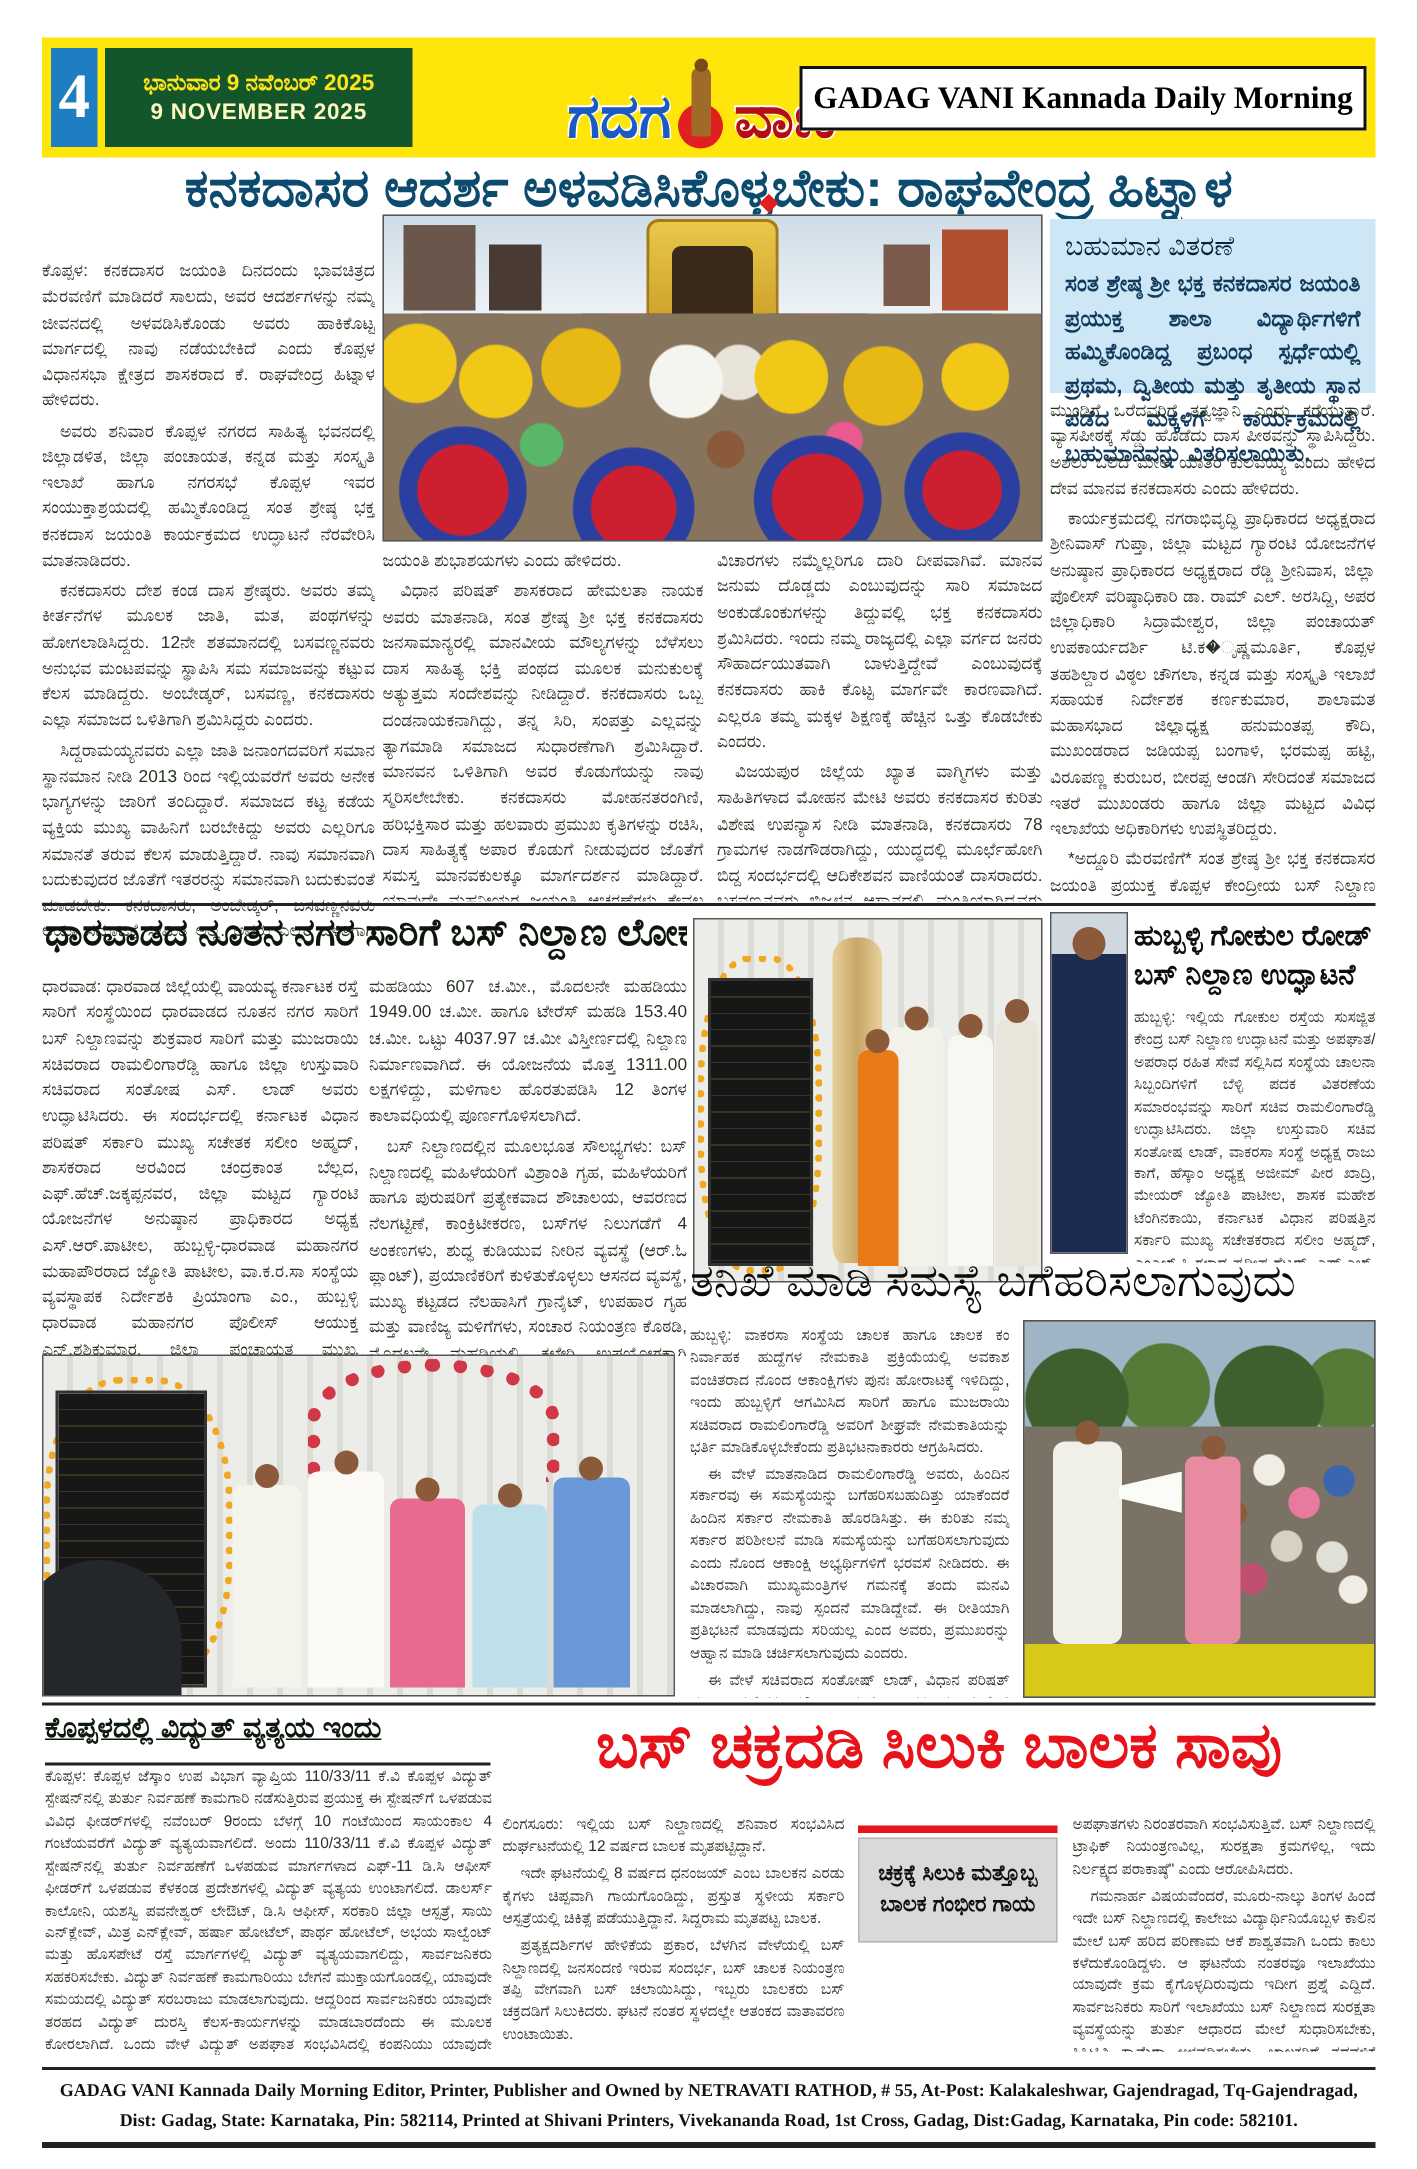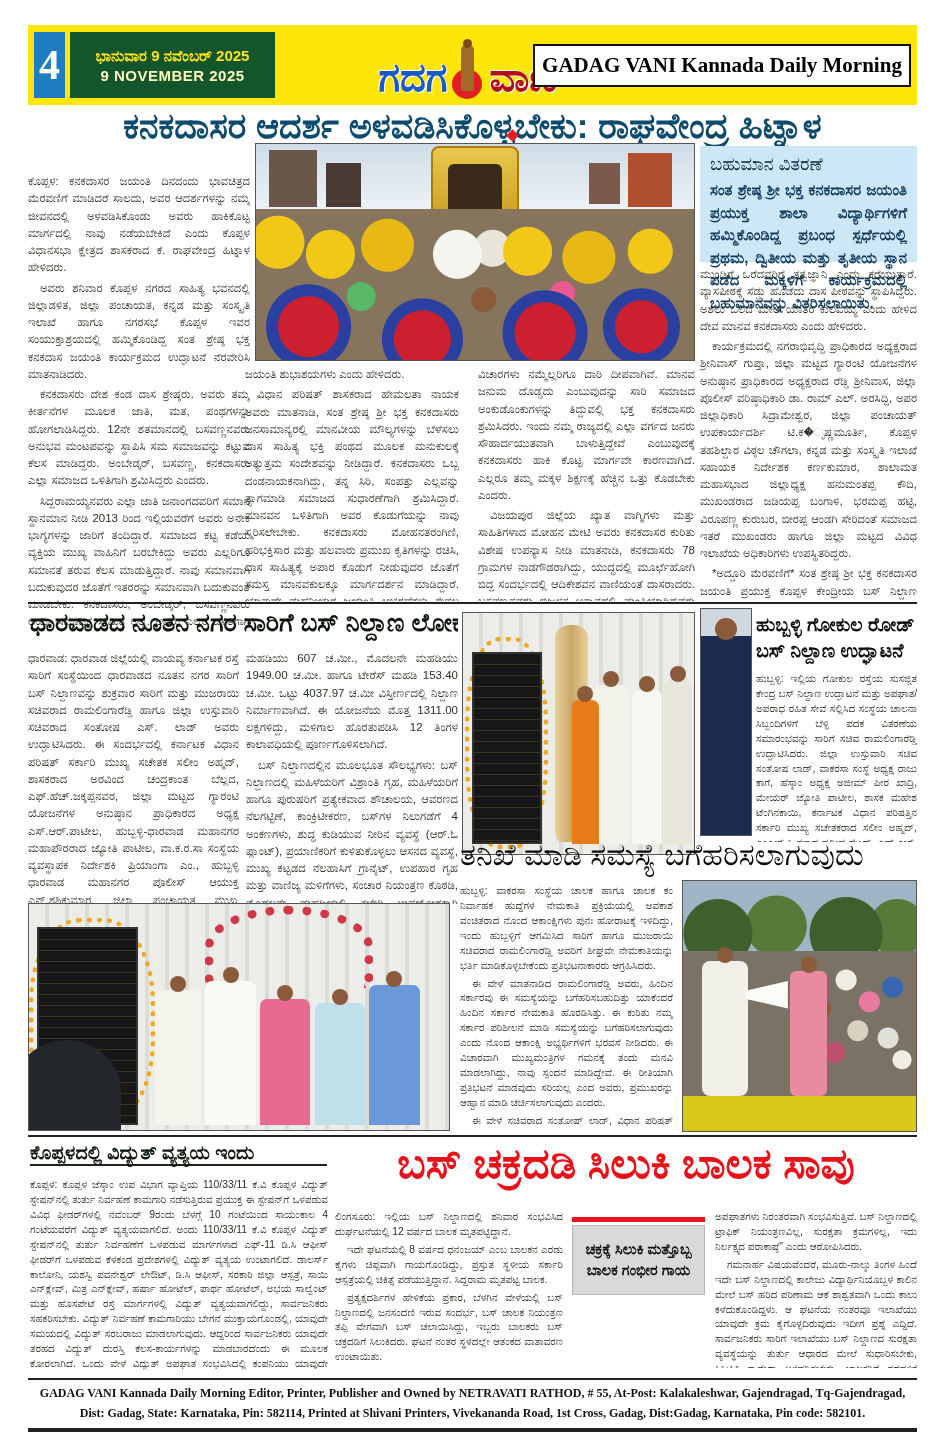--- a/index.html
+++ b/index.html
@@ -45,21 +45,21 @@
   .prize-title{font-weight:normal;font-size:18px;color:#06233c;margin-bottom:4px;}
   .prize-body{font-weight:bold;font-size:15px;line-height:1.5;text-align:justify;color:#123a5c;}
 
   
   .a2head{left:30px;top:608px;width:428px;height:38px;font-weight:bold;font-size:25px;color:#0d150d;white-space:nowrap;overflow:hidden;}
   
   .a3head{left:756px;top:612px;width:162px;font-weight:bold;font-size:19px;line-height:1.35;color:#0d0d0d;}
   
   .a4head{left:460px;top:838px;width:457px;height:42px;font-weight:normal;font-size:30px;color:#0b0b0b;white-space:nowrap;overflow:hidden;}
   
-  .a5head{left:30px;top:1142px;width:297px;font-weight:bold;font-size:19px;color:#0f1a0f;padding-bottom:0;border-bottom:2px solid #222;}
+  .a5head{left:30px;top:1142px;width:297px;font-weight:bold;font-size:19px;color:#0f1a0f;padding-bottom:11px;border-bottom:2px solid #222;text-decoration:underline;}
   
   .a6head{left:335px;top:1140px;width:582px;height:64px;color:#e8131a;font-weight:bold;font-size:42px;text-align:center;white-space:nowrap;overflow:hidden;}
   .callouts{left:572px;top:1214px;width:133px;height:152px;}
   .callout{background:#d9d9d9;border:1px solid #b5b5b5;display:flex;align-items:center;justify-content:center;
            text-align:center;font-weight:bold;font-size:14.5px;line-height:1.45;color:#101010;padding:4px;}
   .redbar{height:5px;background:#e8131a;margin:3px 0;}
 
   
   .footer{left:38px;top:1383px;width:869px;text-align:center;font-family:"Liberation Serif",serif;
           font-weight:bold;font-size:12px;line-height:1.7;color:#111;}
@@ -166,21 +166,21 @@
     <div class="ph-part p1-b1"></div>
     <div class="ph-part p1-b2"></div>
     <div class="ph-part p1-b3"></div>
     <div class="ph-part p1-b4"></div>
     <div class="ph-part p1-chariot">
       <div class="p1-arch"></div>
     </div>
     <div class="ph-part p1-crowd"></div>
   </div>
 
-  <div class="col" style="left:245px;top:366px;width:214px;height:235px;">
+  <div class="col" style="left:255px;top:366px;width:214px;height:235px;">
       <p class="para">ಜಯಂತಿ ಶುಭಾಶಯಗಳು ಎಂದು ಹೇಳಿದರು.</p>
       <p class="para">ವಿಧಾನ ಪರಿಷತ್ ಶಾಸಕರಾದ ಹೇಮಲತಾ ನಾಯಕ ಅವರು ಮಾತನಾಡಿ, ಸಂತ ಶ್ರೇಷ್ಠ ಶ್ರೀ ಭಕ್ತ ಕನಕದಾಸರು ಜನಸಾಮಾನ್ಯರಲ್ಲಿ ಮಾನವೀಯ ಮೌಲ್ಯಗಳನ್ನು ಬೆಳೆಸಲು ದಾಸ ಸಾಹಿತ್ಯ ಭಕ್ತಿ ಪಂಥದ ಮೂಲಕ ಮನುಕುಲಕ್ಕೆ ಅತ್ಯುತ್ತಮ ಸಂದೇಶವನ್ನು ನೀಡಿದ್ದಾರೆ. ಕನಕದಾಸರು ಒಬ್ಬ ದಂಡನಾಯಕನಾಗಿದ್ದು, ತನ್ನ ಸಿರಿ, ಸಂಪತ್ತು ಎಲ್ಲವನ್ನು ತ್ಯಾಗಮಾಡಿ ಸಮಾಜದ ಸುಧಾರಣೆಗಾಗಿ ಶ್ರಮಿಸಿದ್ದಾರೆ. ಮಾನವನ ಒಳಿತಿಗಾಗಿ ಅವರ ಕೊಡುಗೆಯನ್ನು ನಾವು ಸ್ಮರಿಸಲೇಬೇಕು. ಕನಕದಾಸರು ಮೋಹನತರಂಗಿಣಿ, ಹರಿಭಕ್ತಿಸಾರ ಮತ್ತು ಹಲವಾರು ಪ್ರಮುಖ ಕೃತಿಗಳನ್ನು ರಚಿಸಿ, ದಾಸ ಸಾಹಿತ್ಯಕ್ಕೆ ಅಪಾರ ಕೊಡುಗೆ ನೀಡುವುದರ ಜೊತೆಗೆ ಸಮಸ್ತ ಮಾನವಕುಲಕ್ಕೂ ಮಾರ್ಗದರ್ಶನ ಮಾಡಿದ್ದಾರೆ. ಯಾವುದೇ ಮಹನೀಯರ ಜಯಂತಿ ಆಚರಣೆಗಳು ಕೇವಲ ಒಂದು ಜಾತಿಗೆ ಸೀಮಿತವಾಗಬಾರದು. ಎಲ್ಲ ಧರ್ಮ, ಸಮಾಜದವರೂ ಪಾಲ್ಗೊಂಡಾಗ ಮಾತ್ರ ಮಹನೀಯರ ಜಯಂತಿಗಳ ಆಚರಣೆಗೆ ನಿಜವಾದ ಅರ್ಥ ಬರಲು ಸಾಧ್ಯ ಎಂದರು.</p>
     </div>
   <div class="col" style="left:478px;top:366px;width:217px;height:235px;">
       <p class="para">ವಿಚಾರಗಳು ನಮ್ಮೆಲ್ಲರಿಗೂ ದಾರಿ ದೀಪವಾಗಿವೆ. ಮಾನವ ಜನುಮ ದೊಡ್ಡದು ಎಂಬುವುದನ್ನು ಸಾರಿ ಸಮಾಜದ ಅಂಕುಡೊಂಕುಗಳನ್ನು ತಿದ್ದುವಲ್ಲಿ ಭಕ್ತ ಕನಕದಾಸರು ಶ್ರಮಿಸಿದರು. ಇಂದು ನಮ್ಮ ರಾಜ್ಯದಲ್ಲಿ ಎಲ್ಲಾ ವರ್ಗದ ಜನರು ಸೌಹಾರ್ದಯುತವಾಗಿ ಬಾಳುತ್ತಿದ್ದೇವೆ ಎಂಬುವುದಕ್ಕೆ ಕನಕದಾಸರು ಹಾಕಿ ಕೊಟ್ಟ ಮಾರ್ಗವೇ ಕಾರಣವಾಗಿದೆ. ಎಲ್ಲರೂ ತಮ್ಮ ಮಕ್ಕಳ ಶಿಕ್ಷಣಕ್ಕೆ ಹೆಚ್ಚಿನ ಒತ್ತು ಕೊಡಬೇಕು ಎಂದರು.</p>
       <p class="para">ವಿಜಯಪುರ ಜಿಲ್ಲೆಯ ಖ್ಯಾತ ವಾಗ್ಮಿಗಳು ಮತ್ತು ಸಾಹಿತಿಗಳಾದ ಮೋಹನ ಮೇಟಿ ಅವರು ಕನಕದಾಸರ ಕುರಿತು ವಿಶೇಷ ಉಪನ್ಯಾಸ ನೀಡಿ ಮಾತನಾಡಿ, ಕನಕದಾಸರು 78 ಗ್ರಾಮಗಳ ನಾಡಗೌಡರಾಗಿದ್ದು, ಯುದ್ಧದಲ್ಲಿ ಮೂರ್ಛೆಹೋಗಿ ಬಿದ್ದ ಸಂದರ್ಭದಲ್ಲಿ ಆದಿಕೇಶವನ ವಾಣಿಯಂತೆ ದಾಸರಾದರು. ಬಸವಣ್ಣನವರು ಬಿಜ್ಜಳನ ಆಸ್ಥಾನದಲ್ಲಿ ಮಂತ್ರಿಯಾಗಿದ್ದವರು ಭಕ್ತಿ ಭಂಡಾರಿಯಾದರು. ಕುಲಕುಲವೆಂದು ಹೊಡೆದಾಡದಿರಿ ಆತ್ಮ ಯಾವ ಕುಲ ಜೀವ ಯಾವ ಕುಲ ಎಂದು ಕನಕದಾಸರು ಸಮಾನತೆ ಸಂದೇಶ ಸಾರಿದ್ದರು. ಅವರ ಹರಿ ಭಕ್ತಿ ಸಾರ ಕೃತಿ ಕನ್ನಡದ ಭಗವತ ಗೀತೆ ಎಂದು ಕರೆಯುತ್ತಾರೆ. ಇತ್ತೀಚಿನ ನಮ್ಮ ತಾತ ಮುತ್ತಾತನವರನ್ನು ನಾವು ಸ್ಮರಿಸುವುದಿಲ್ಲ. ಆದರೆ 16ನೇ ಶತಮಾನದಲ್ಲಿನ ಮಹನೀಯರನ್ನು ನಾವು ಏಕೆ ಸ್ಮರಿಸುತ್ತೇವೆಂದರೆ ಅವರು ಪರರಿಗಾಗಿ ಬದುಕಿದ್ದರು. ಕನಕದಾಸರು ಮುಂಡಿಗೆ ಒರೆದಿದ್ದ</p>
     </div>
 
   <div class="abs prizebox">
     <div class="prize-title">ಬಹುಮಾನ ವಿತರಣೆ</div>

